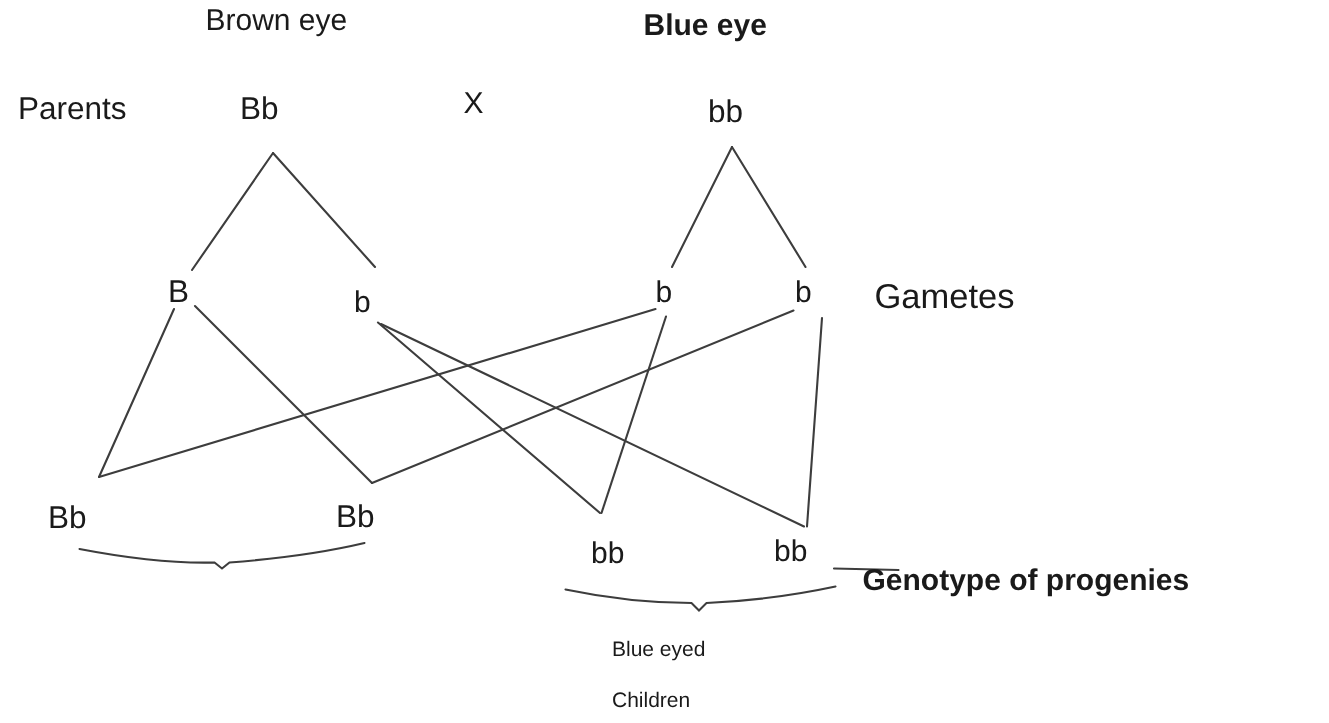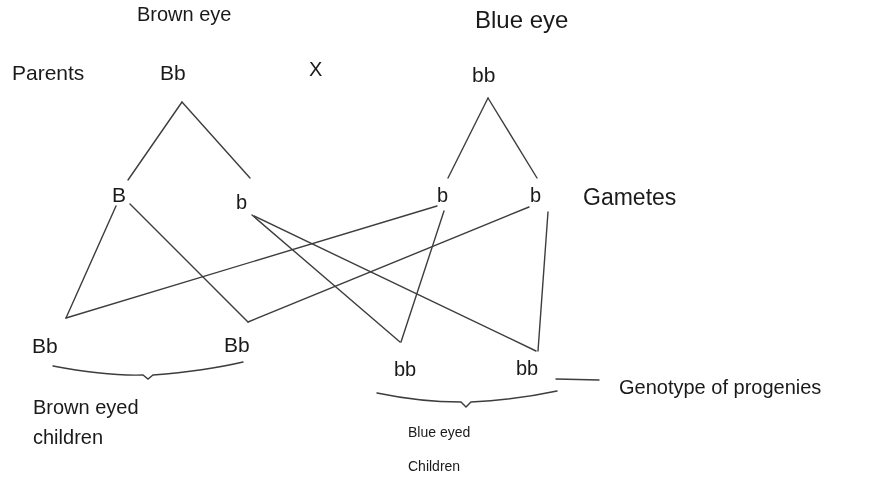--- a/index.html
+++ b/index.html
@@ -17,35 +17,35 @@
     overflow:hidden;
   }
   .canvas svg{position:absolute;left:0;top:0;}
   .t{
     position:absolute;
     line-height:1.08;
     white-space:pre;
     color:var(--text);
   }
   .t-brown-eye   {left:137px; top:4px;   font-size:20px;}
-  .t-blue-eye    {left:475px; top:7px;   font-size:24px;}
+  .t-blue-eye    {left:429px; top:7px;   font-size:20px;font-weight:bold;}
   .t-parents     {left:12px;  top:62px;  font-size:21px;}
   .t-parent1     {left:160px; top:62px;  font-size:21px;}
   .t-cross       {left:309px; top:59px;  font-size:20px;}
   .t-parent2     {left:472px; top:64px;  font-size:21px;}
   .t-gamete-B    {left:112px; top:184px; font-size:21px;}
   .t-gamete-b1   {left:236px; top:192px; font-size:20px;}
   .t-gamete-b2   {left:437px; top:185px; font-size:20px;}
   .t-gamete-b3   {left:530px; top:185px; font-size:20px;}
   .t-gametes     {left:583px; top:185px; font-size:23px;}
   .t-progeny-Bb1 {left:32px;  top:335px; font-size:21px;}
   .t-progeny-Bb2 {left:224px; top:334px; font-size:21px;}
   .t-progeny-bb1 {left:394px; top:359px; font-size:20px;}
   .t-progeny-bb2 {left:516px; top:358px; font-size:20px;}
-  .t-genotype    {left:619px; top:377px; font-size:20px;}
+  .t-genotype    {left:575px; top:377px; font-size:20px;font-weight:bold;}
   .t-brown-children{left:33px; top:392px; font-size:20px; line-height:30px;}
   .t-blue-children {left:408px;top:415px; font-size:14px; line-height:34px;}
 </style>
 </head>
 <body>
 
 <div class="canvas">
 
   <svg width="886" height="482" viewBox="0 0 886 482" fill="none" stroke="#3d3d3d" stroke-width="1.4" stroke-linecap="round">
 
@@ -87,17 +87,16 @@
   <div class="t t-gamete-b3">b</div>
   <div class="t t-gametes">Gametes</div>
 
   <div class="t t-progeny-Bb1">Bb</div>
   <div class="t t-progeny-Bb2">Bb</div>
   <div class="t t-progeny-bb1">bb</div>
   <div class="t t-progeny-bb2">bb</div>
 
   <div class="t t-genotype">Genotype of progenies</div>
 
-  <div class="t t-brown-children"><span>Brown eyed</span><br><span>children</span></div>
 
   <div class="t t-blue-children"><span>Blue eyed</span><br><span>Children</span></div>
 
 </div>
 
 </body></html>

